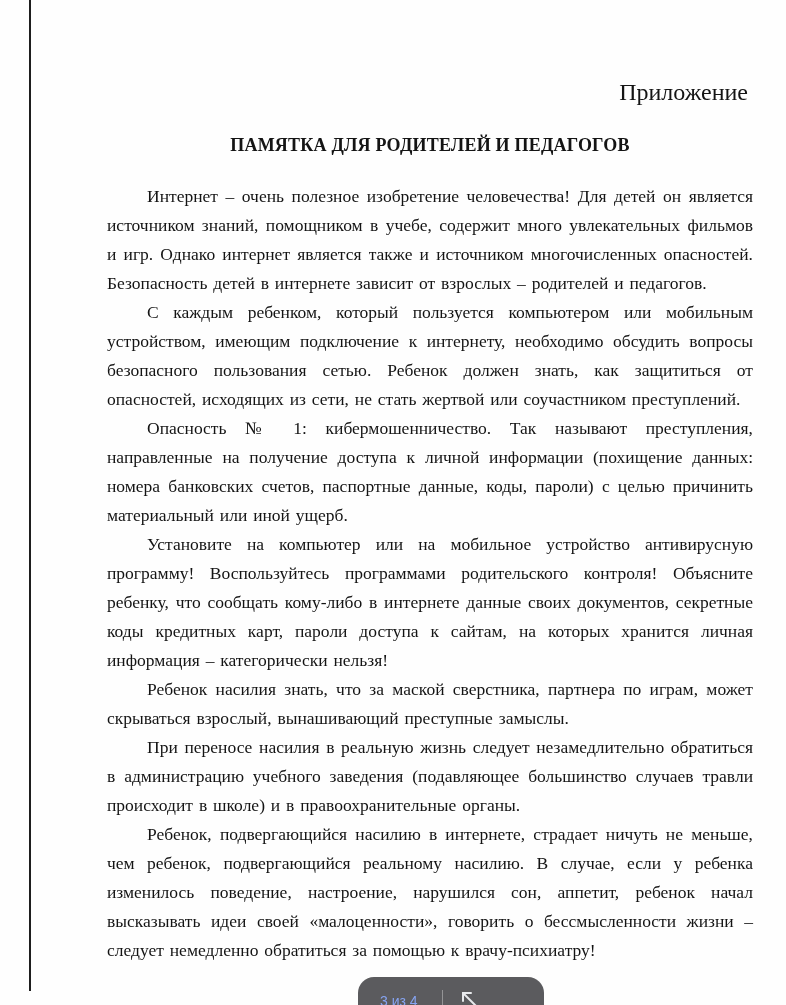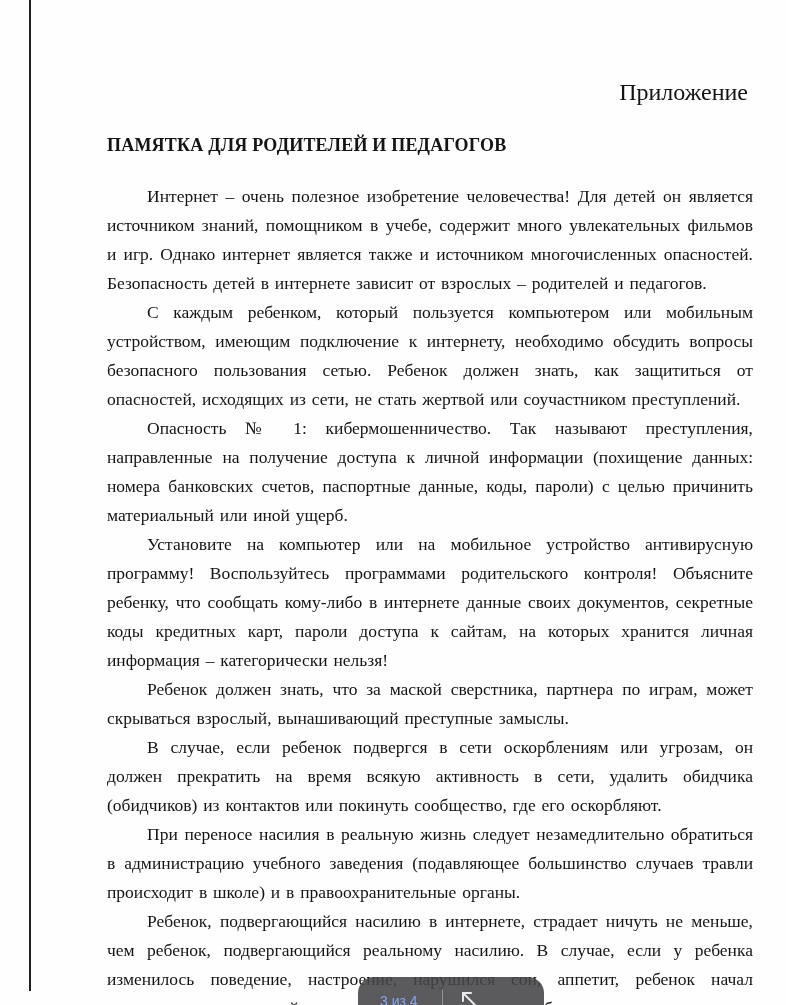--- a/index.html
+++ b/index.html
@@ -29,21 +29,21 @@
     top: 79px;
     right: 38px;
     font-size: 24px;
     white-space: nowrap;
   }
   .doc-title {
     position: absolute;
     top: 135px;
     left: 107px;
     width: 646px;
-    text-align: left;
+    text-align: center;
     font-weight: 700;
     font-size: 18px;
     letter-spacing: 0.2px;
     white-space: nowrap;
   }
   .doc-body {
     position: absolute;
     top: 182px;
     left: 107px;
     width: 646px;
@@ -99,22 +99,21 @@
 
   <div class="corner-label">Приложение</div>
 
   <div class="doc-title">ПАМЯТКА ДЛЯ РОДИТЕЛЕЙ И ПЕДАГОГОВ</div>
 
   <div class="doc-body">
       <p>Интернет – очень полезное изобретение человечества! Для детей он является источником знаний, помощником в учебе, содержит много увлекательных фильмов и игр. Однако интернет является также и источником многочисленных опасностей. Безопасность детей в интернете зависит от взрослых – родителей и педагогов.</p>
       <p>С каждым ребенком, который пользуется компьютером или мобильным устройством, имеющим подключение к интернету, необходимо обсудить вопросы безопасного пользования сетью. Ребенок должен знать, как защититься от опасностей, исходящих из сети, не стать жертвой или соучастником преступлений.</p>
       <p><b>Опасность № 1:</b> кибермошенничество. Так называют преступления, направленные на получение доступа к личной информации (похищение данных: номера банковских счетов, паспортные данные, коды, пароли) с целью причинить материальный или иной ущерб.</p>
       <p>Установите на компьютер или на мобильное устройство антивирусную программу! Воспользуйтесь программами родительского контроля! Объясните ребенку, что сообщать кому-либо в интернете данные своих документов, секретные коды кредитных карт, пароли доступа к сайтам, на которых хранится личная информация – категорически нельзя!</p>
-      <p>Ребенок должен знать, что за маской сверстника, партнера по играм, может скрываться взрослый, вынашивающий преступные замыслы.</p>
-      <p>В случае, если ребенок подвергся в сети оскорблениям или угрозам, он должен прекратить на время всякую активность в сети, удалить обидчика (обидчиков) из контактов или покинуть сообщество, где его оскорбляют.</p>
+      <p>Ребенок насилия знать, что за маской сверстника, партнера по играм, может скрываться взрослый, вынашивающий преступные замыслы.</p>
       <p>При переносе насилия в реальную жизнь следует незамедлительно обратиться в администрацию учебного заведения (подавляющее большинство случаев травли происходит в школе) и в правоохранительные органы.</p>
       <p>Ребенок, подвергающийся насилию в интернете, страдает ничуть не меньше, чем ребенок, подвергающийся реальному насилию. В случае, если у ребенка изменилось поведение, настроение, нарушился сон, аппетит, ребенок начал высказывать идеи своей «малоценности», говорить о бессмысленности жизни – следует немедленно обратиться за помощью к врачу-психиатру!</p>
     </div>
 
   <div class="pager-pill">
     <span class="pager-text">3 из 4</span>
     <span class="pager-divider"></span>
     <svg class="pager-icon" viewBox="0 0 22 22">
       <g stroke="#e8eaed" stroke-width="2" fill="none" stroke-linecap="round">
         <path d="M4 4 L12 4"></path>

